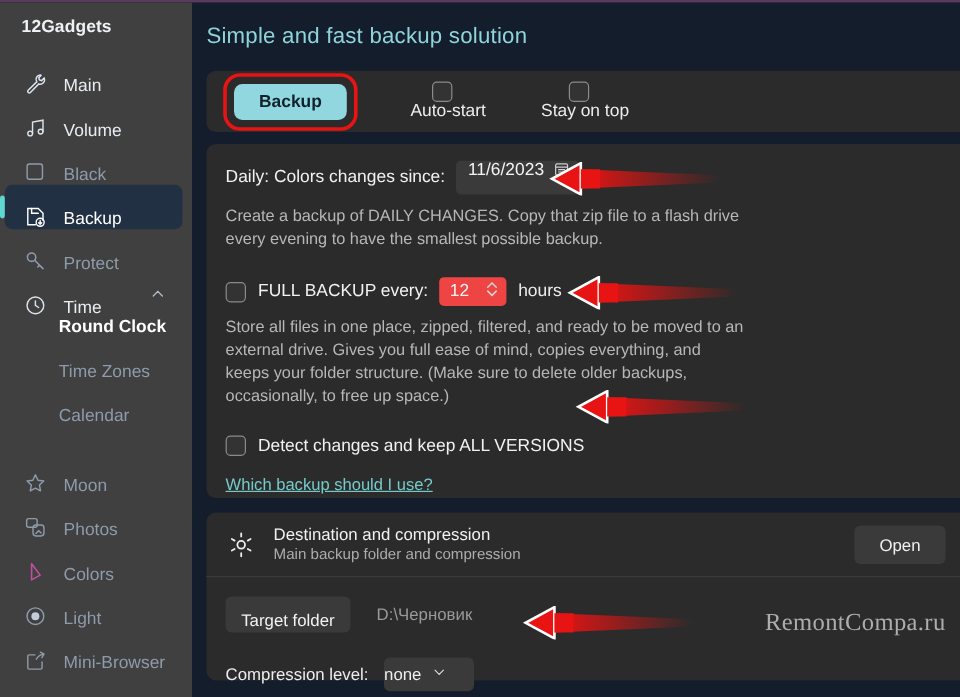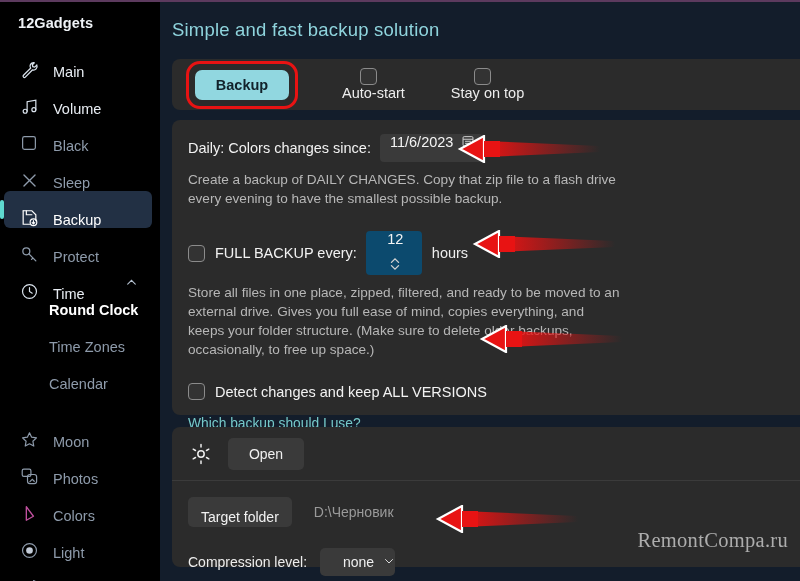--- a/index.html
+++ b/index.html
@@ -17,21 +17,21 @@
     background:#131d2b;
     border-top:2px solid #5c3a5e;
     display:flex;
   }
 
   
   #sidebar {
     width:160px;
     height:100%;
     flex:0 0 160px;
-    background:#000000;
+    background:#404040;
     padding-top:10px;
     position:relative;
     overflow:hidden;
   }
   .brand {
     color:#eef2f6;
     font-size:14.5px;
     font-weight:bold;
     padding:3px 0 0 18px;
     letter-spacing:.1px;
@@ -173,28 +173,27 @@
     border-radius:4px;
     height:28px;
     padding:0 8px 0 10px;
     margin-left:9px;
     cursor:pointer;
   }
   .datefield .dval { color:#f4f4f4; font-size:14.5px; margin-right:8px; }
   .spinner {
     display:inline-flex;
     align-items:center;
-    background:#0c4a6e;
+    background:#ef4444;
     border-radius:4px;
-    height:44px;
+    height:24px;
     width:56px;
     padding:0 6px 0 9px;
     margin:0 10px 0 9px;
     cursor:pointer;
-    flex-direction:column;
   }
   .spinner .sval { color:#f4f4f4; font-size:14.5px; flex:1 1 auto; }
   .unit { color:#ededed; font-size:14.5px; }
   .link {
     color:#76c9c9;
     font-size:13.8px;
     text-decoration:underline;
     cursor:pointer;
     display:inline-block;
     margin-top:16px;
@@ -240,39 +239,39 @@
     height:30px;
     padding:12px 13px;
     cursor:pointer;
   }
   .tf-path { color:#9a9a9a; font-size:14px; margin-left:22px; }
   .comp-row { display:flex; align-items:center; margin-top:21px; }
   .comp-lbl { color:#ededed; font-size:14px; }
   .select {
     display:inline-flex;
     align-items:center;
-    justify-content:flex-end;
+    justify-content:flex-start;
     background:#3a3a3a;
     border-radius:5px;
     height:28px; width:75px;
     margin-left:13px;
     cursor:pointer;
     gap:9px;
   }
   .select .sv { color:#efefef; font-size:14px; }
 
   
   .arrow {
     position:absolute;
     pointer-events:none;
   }
 
   .watermark {
     position:absolute;
-    right:12px; bottom:29px;
+    right:12px; bottom:50px;
     color:#adadad;
     font-family:"Liberation Serif", serif;
     font-size:20.5px;
     letter-spacing:.3px;
   }
 </style>
 </head>
 <body>
 
 <div id="app">
@@ -304,28 +303,20 @@
 
       <div class="nav-item">
         <span class="ico">
           <svg width="18" height="18" viewBox="0 0 24 24" fill="none" stroke="#8e9bab" stroke-width="1.6">
             <rect x="3.5" y="3.5" width="17" height="17" rx="2.5"></rect>
           </svg>
         </span>
         <span class="lbl">Black</span>
       </div>
 
-      <div class="nav-item">
-        <span class="ico">
-          <svg width="19" height="19" viewBox="0 0 24 24" fill="none" stroke="#8e9bab" stroke-width="1.7" stroke-linecap="round">
-            <path d="M5 5l14 14M19 5L5 19"></path>
-          </svg>
-        </span>
-        <span class="lbl">Sleep</span>
-      </div>
 
       <div class="nav-item active">
         <span class="ico">
           <svg width="19" height="19" viewBox="0 0 24 24" fill="none" stroke="#ffffff" stroke-width="1.5" stroke-linecap="round">
             <path d="M4 3.5h11l5 5V16"></path>
             <path d="M4 3.5V20.5h8"></path>
             <path d="M8 3.5v5h7"></path>
             <circle cx="17" cy="18" r="4.2"></circle>
             <path d="M17 16v4M15.4 18.4l1.6 1.6 1.6-1.6"></path>
           </svg>
@@ -487,20 +478,24 @@
     </div>
 
     <div class="panel" id="dest">
       <div class="dest-head">
         <span class="gear">
           <svg width="24" height="24" viewBox="0 0 24 24" fill="none" stroke="#ededed" stroke-width="1.5" stroke-linecap="round">
             <circle cx="12" cy="12" r="3.2"></circle>
             <path d="M12 2.4v2.6M12 19v2.6M4.2 7.2l2.3 1.3M17.5 15.5l2.3 1.3M4.2 16.8l2.3-1.3M17.5 8.5l2.3-1.3"></path>
           </svg>
         </span>
+        <span class="dest-txt">
+          <span class="dest-t1" style="display:block;">Destination and compression</span>
+          <span class="dest-t2" style="display:block;">Main backup folder and compression</span>
+        </span>
         <button class="open-btn">Open</button>
       </div>
       <div class="dest-body">
         <div class="tf-row">
           <button class="tf-btn">Target folder</button>
           <span class="tf-path">D:\Черновик</span>
         </div>
         <div class="comp-row">
           <span class="comp-lbl">Compression level:</span>
           <span class="select">

